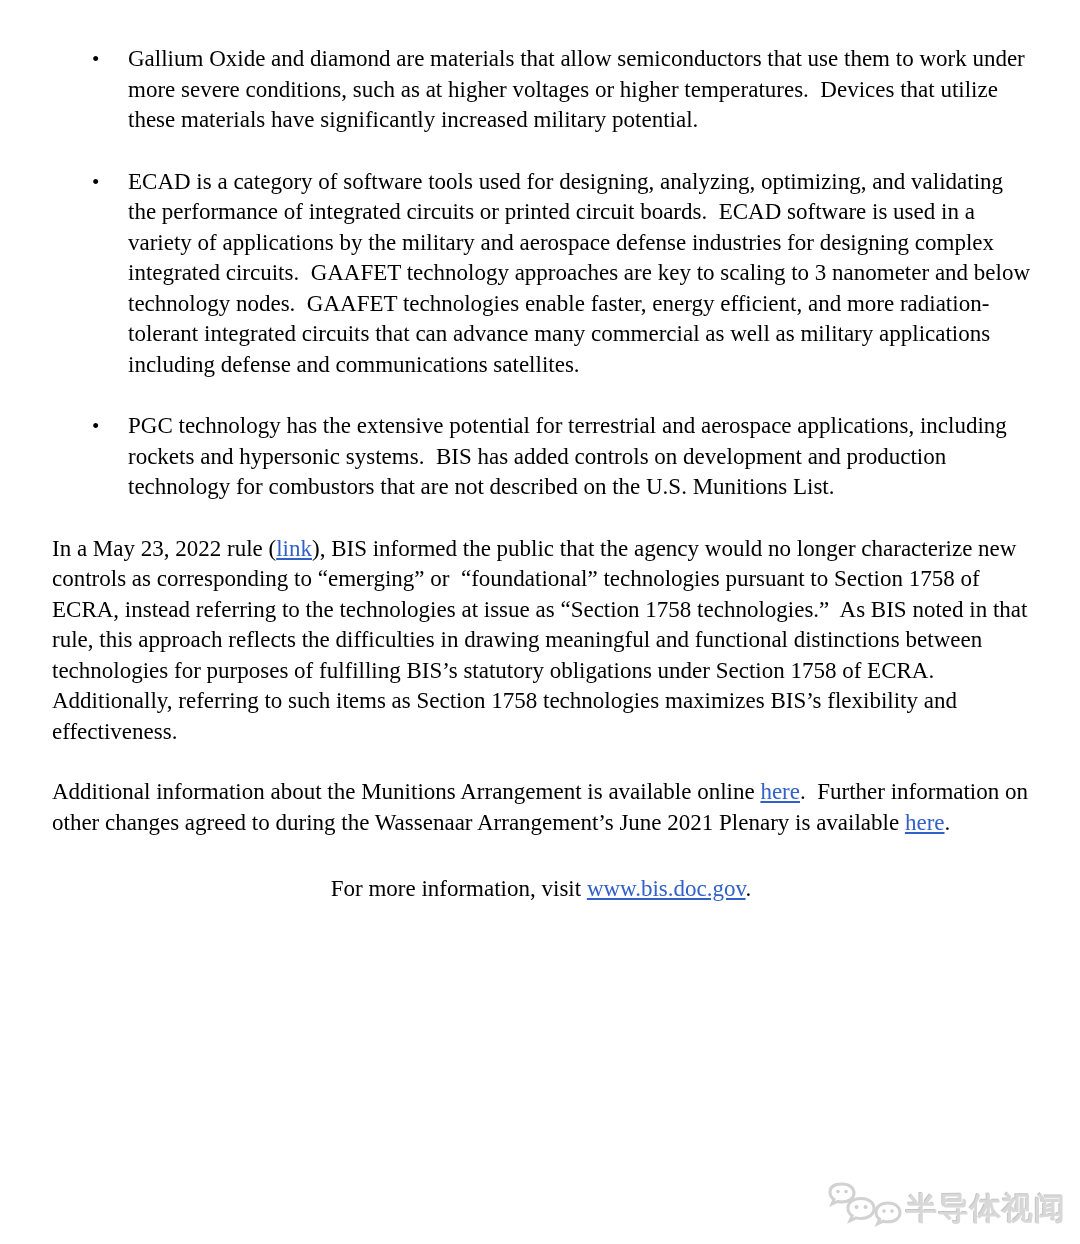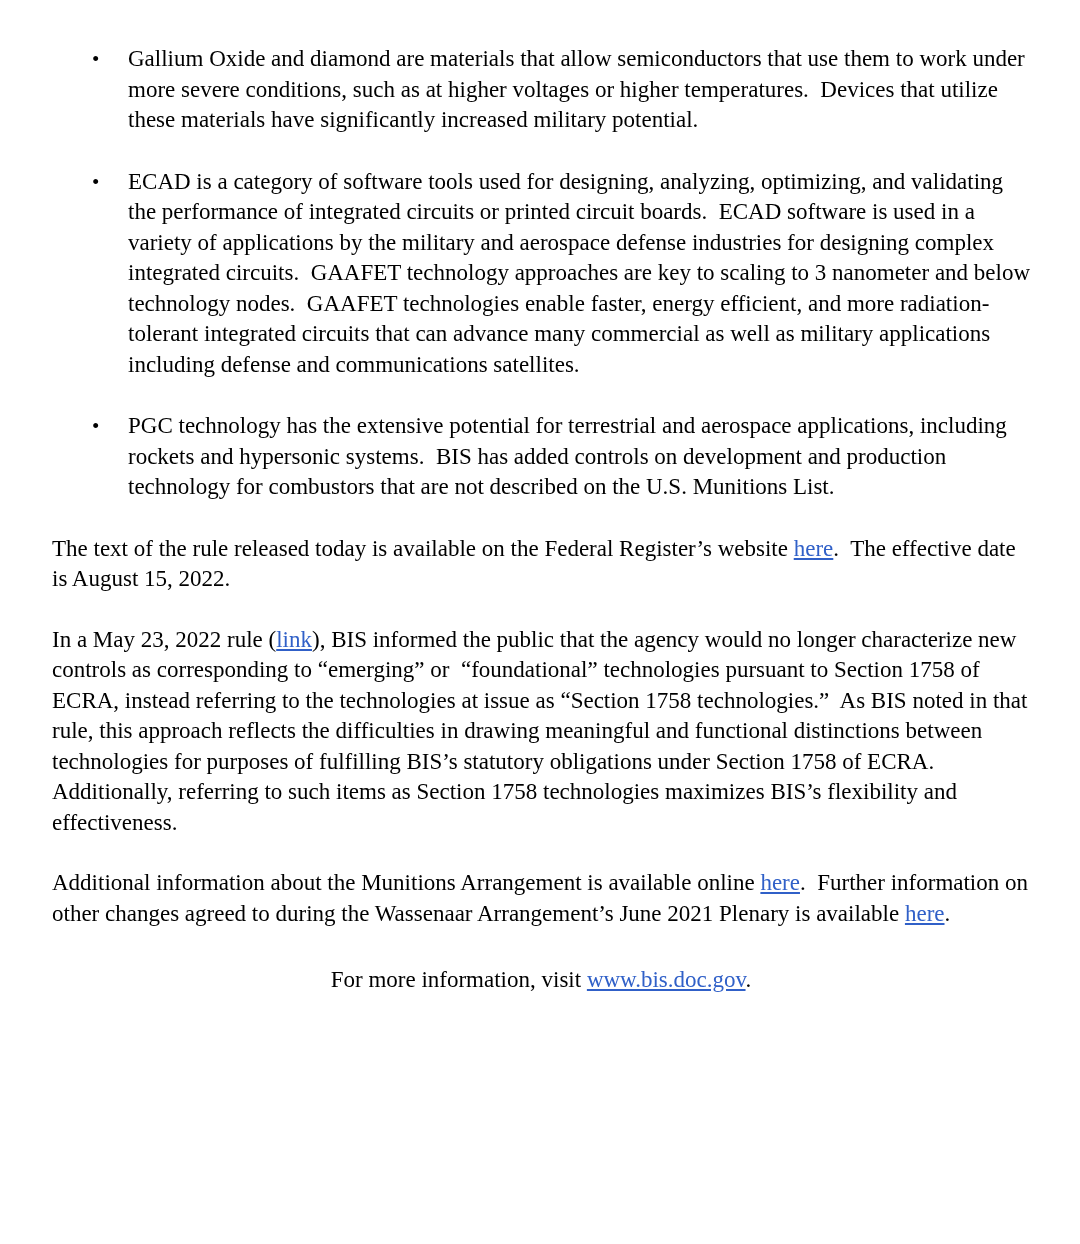--- a/index.html
+++ b/index.html
@@ -50,24 +50,41 @@
       <li>
         <span class="marker">•</span>
         <span class="btext">ECAD is a category of software tools used for designing, analyzing, optimizing, and validating the performance of integrated circuits or printed circuit boards.  ECAD software is used in a variety of applications by the military and aerospace defense industries for designing complex integrated circuits.  GAAFET technology approaches are key to scaling to 3 nanometer and below technology nodes.  GAAFET technologies enable faster, energy efficient, and more radiation-tolerant integrated circuits that can advance many commercial as well as military applications including defense and communications satellites.</span>
       </li>
       <li>
         <span class="marker">•</span>
         <span class="btext">PGC technology has the extensive potential for terrestrial and aerospace applications, including rockets and hypersonic systems.  BIS has added controls on development and production technology for combustors that are not described on the U.S. Munitions List.</span>
       </li>
     </ul>
 
-    <p class="para"><span>The text of the rule released today is available on the Federal Register’s website </span><a class="doc-link" href="#">here</a><span>.  The effective date is August 15, 2022.</span></p>
 
 
     <p class="para"><span>In a May 23, 2022 rule (</span><a class="doc-link" href="#">link</a><span>), BIS informed the public that the agency would no longer characterize new controls as corresponding to “emerging” or  “foundational” technologies pursuant to Section 1758 of ECRA, instead referring to the technologies at issue as “Section 1758 technologies.”  As BIS noted in that rule, this approach reflects the difficulties in drawing meaningful and functional distinctions between technologies for purposes of fulfilling BIS’s statutory obligations under Section 1758 of ECRA.  Additionally, referring to such items as Section 1758 technologies maximizes BIS’s flexibility and effectiveness.</span></p>
 
     <p class="para"><span>Additional information about the Munitions Arrangement is available online </span><a class="doc-link" href="#">here</a><span>.  Further information on other changes agreed to during the Wassenaar Arrangement’s June 2021 Plenary is available </span><a class="doc-link" href="#">here</a><span>.</span></p>
 
     <p class="para center"><span>For more information, visit </span><a class="doc-link" href="#">www.bis.doc.gov</a><span>.</span></p>
 
   </div>
 
+  <div class="watermark">
+    <svg class="wm-icon" width="78" height="52" viewBox="0 0 78 52">
+      <g fill="none" stroke="#d2d2d2" stroke-width="3">
+        <path d="M6 10 C6 4.5 11 2 18 2 C25 2 30 5.5 30 11 C30 16.5 25 20 18 20 C16.4 20 14.9 19.8 13.5 19.5 L8 22 L10 17.5 C7.5 15.8 6 13.2 6 10 Z"></path>
+        <path d="M24 26 C24 20 29.5 16.5 37 16.5 C44.5 16.5 50 20.5 50 26.5 C50 32.5 44.5 36.5 37 36.5 C35.2 36.5 33.5 36.3 32 35.9 L26 38.7 L28.2 33.8 C25.5 32 24 29.4 24 26 Z"></path>
+        <path d="M52 30 C52 24.5 57 21 64 21 C71 21 76 24.8 76 30.4 C76 36 71 39.8 64 39.8 C62.3 39.8 60.7 39.6 59.2 39.2 L53.5 41.9 L55.6 37.2 C53.2 35.5 52 32.1 52 30 Z"></path>
+      </g>
+      <g fill="#cfcfcf">
+        <circle cx="14" cy="9.5" r="1.8"></circle>
+          <circle cx="22" cy="9.5" r="1.8"></circle>
+        <circle cx="32.5" cy="25" r="2"></circle>
+          <circle cx="41.5" cy="25" r="2"></circle>
+        <circle cx="60" cy="29" r="1.8"></circle>
+          <circle cx="68" cy="29" r="1.8"></circle>
+      </g>
+    </svg>
+    <span class="wm-text">半导体视闻</span>
+  </div>
 </div>
 
 </body></html>

